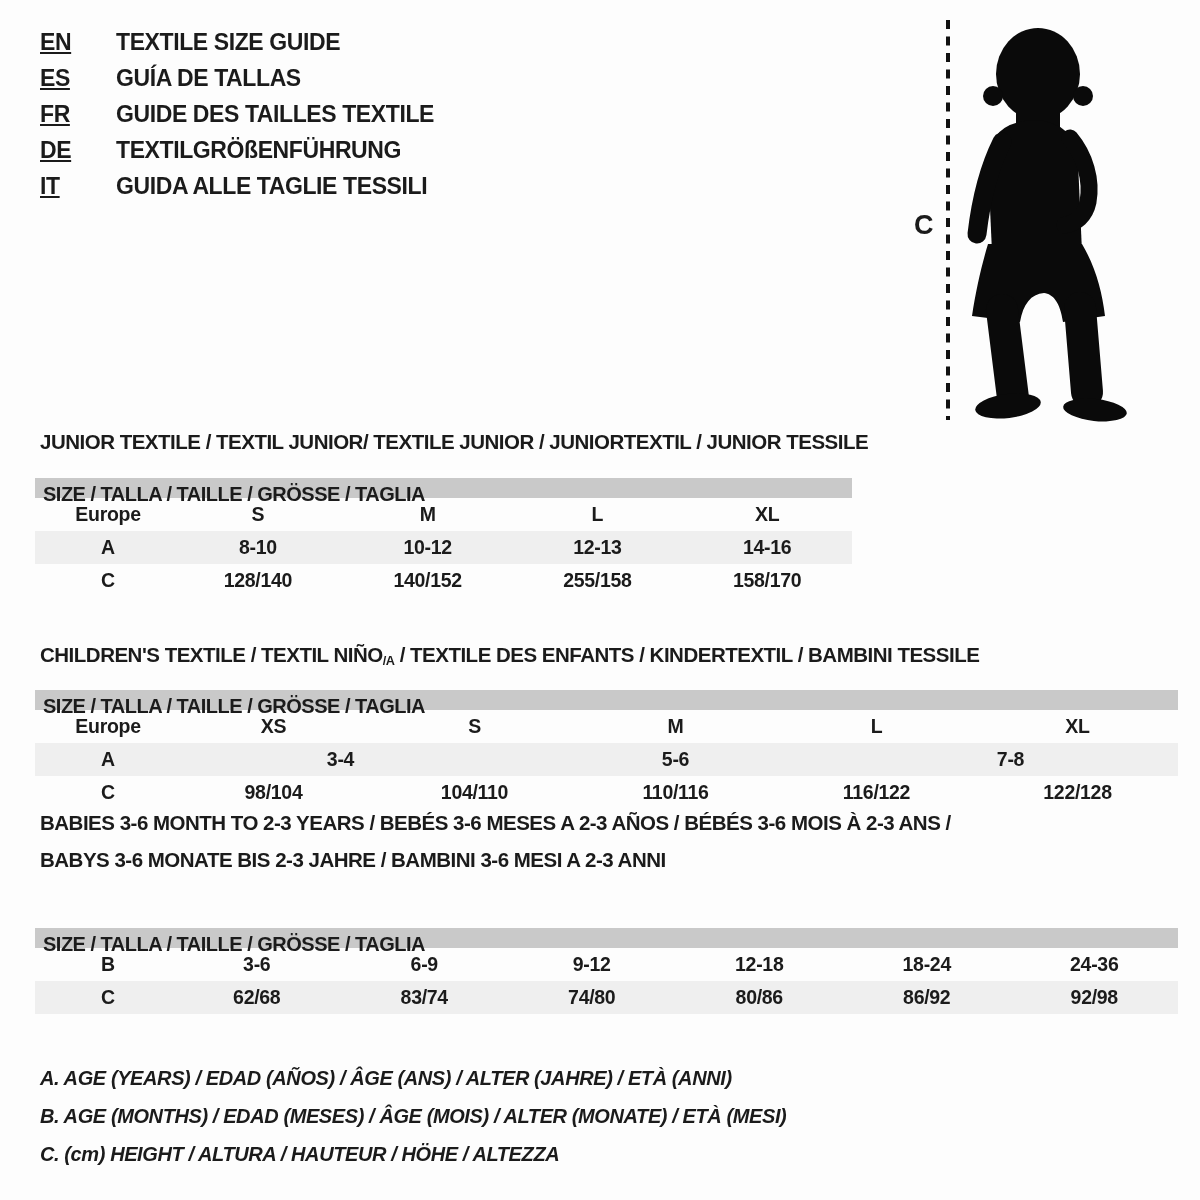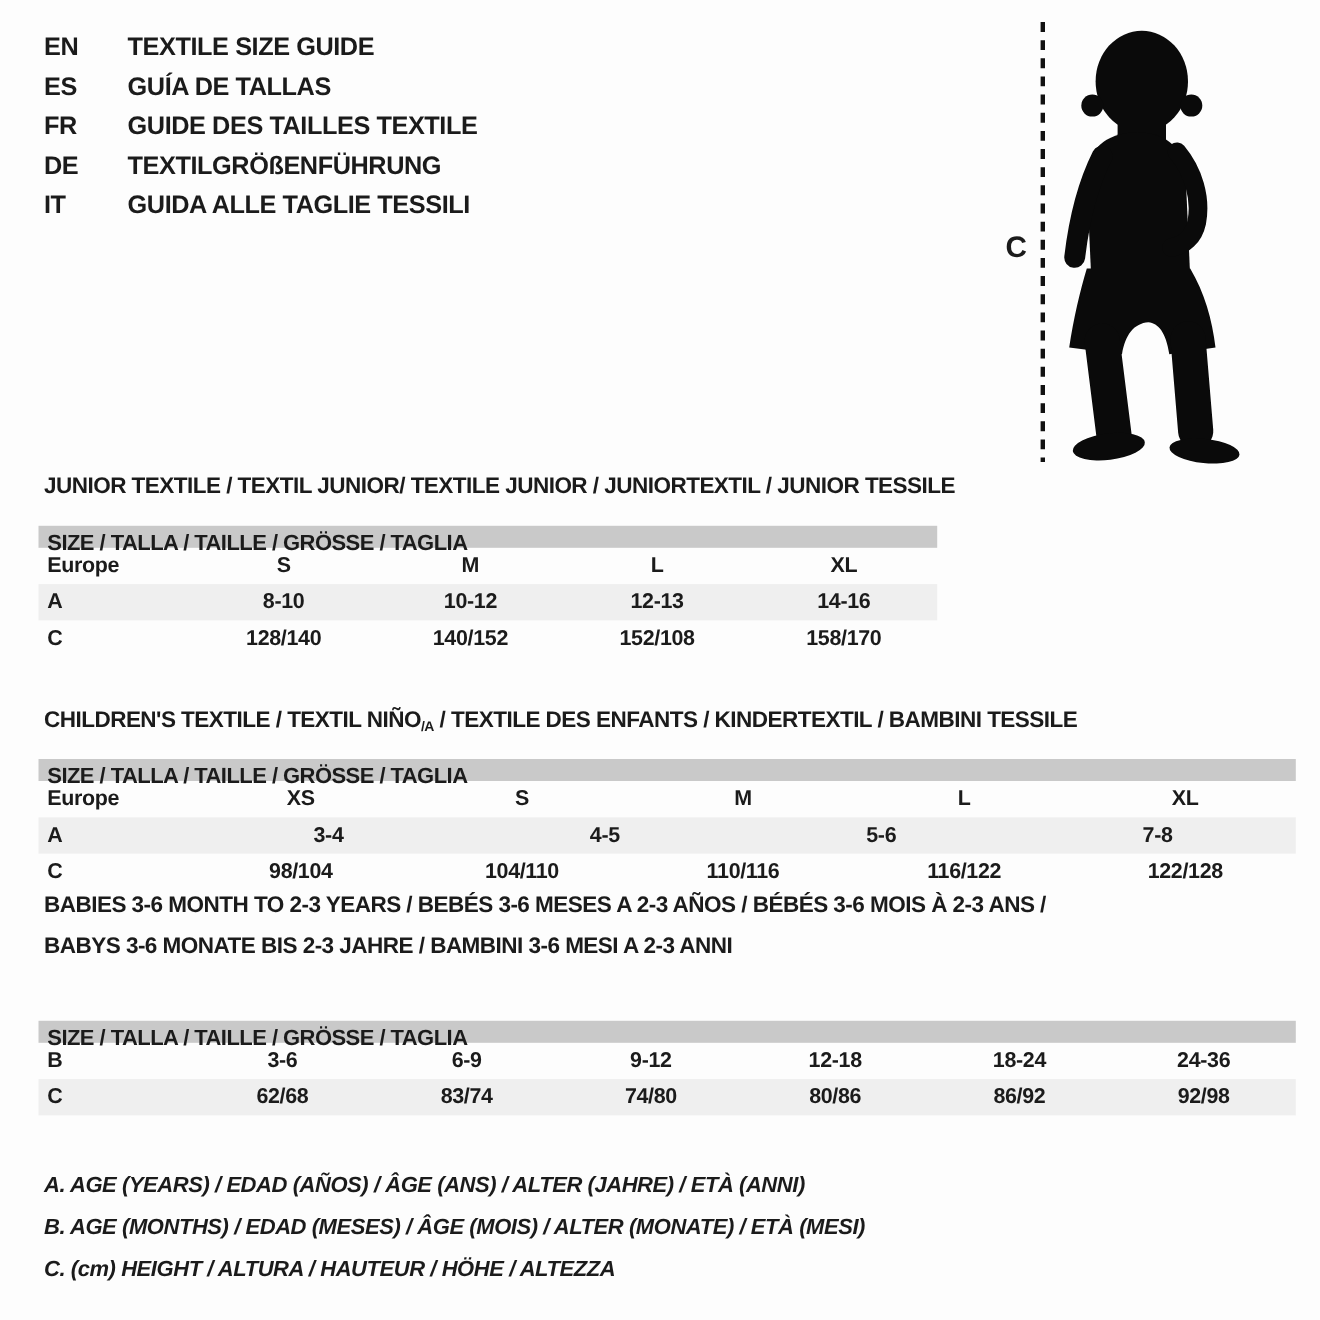--- a/index.html
+++ b/index.html
@@ -9,21 +9,21 @@
     color: #1b1b1b;
     font-family: "Liberation Sans", "DejaVu Sans", sans-serif;
     font-weight: bold;
     position: relative;
     overflow: hidden;
   }
 
   
   .lang-block { position: absolute; top: 24px; left: 40px; }
   .lang-row { display: flex; line-height: 36px; font-size: 23px; letter-spacing: -0.4px; }
-  .lang-code { width: 76px; flex: 0 0 76px; }
+  .lang-code { width: 76px; flex: 0 0 76px; text-decoration: underline; }
   .lang-title { white-space: nowrap; }
 
   
   .figure-area { position: absolute; top: 14px; left: 912px; width: 240px; height: 414px; }
   .figure-label { position: absolute; left: 2px; top: 196px; font-size: 27px; }
   .dotted-line { position: absolute; left: 32px; top: 6px; }
   .baby { position: absolute; left: 52px; top: 0; }
 
   
   .section-title { position: absolute; left: 40px; font-size: 20.5px; letter-spacing: -0.5px; white-space: nowrap; }
@@ -37,21 +37,21 @@
   #junior-table { top: 478px; width: 817px; }
   #children-table { top: 690px; width: 1143px; }
   #babies-table { top: 928px; width: 1143px; }
   .tbl-header {
     height: 20px; line-height: 32px;
     padding-left: 8px;
     font-size: 20px; letter-spacing: -0.5px;
   }
   .tbl-row { display: flex; height: 33px; line-height: 33px; font-size: 19.5px; letter-spacing: -0.3px; }
   .tbl-row .cell { flex: 1; text-align: center; }
-  .tbl-row .cell.label { flex: 0 0 130px; text-align: left; padding-left: 8px; }
+  .tbl-row .cell.label { flex: 0 0 130px; text-align: center; padding-left: 8px; }
 
   
   .legend { position: absolute; left: 40px; top: 1059px; font-size: 20px; line-height: 38px; letter-spacing: -0.4px; }
   .legend-line { white-space: nowrap; font-style: italic; }
 </style>
 </head>
 <body>
 
 <div class="lang-block">
   <div class="lang-row">
@@ -119,40 +119,39 @@
       <div class="cell label">A</div>
       <div class="cell">8-10</div>
       <div class="cell">10-12</div>
       <div class="cell">12-13</div>
       <div class="cell">14-16</div>
     </div>
     <div class="tbl-row">
       <div class="cell label">C</div>
       <div class="cell">128/140</div>
       <div class="cell">140/152</div>
-      <div class="cell">152/108</div>
+      <div class="cell">255/158</div>
       <div class="cell">158/170</div>
     </div>
   </div>
 
 <div class="section-title" id="children-title"><span>CHILDREN'S TEXTILE / TEXTIL NIÑO</span><span class="title-sub">/A</span><span> / TEXTILE DES ENFANTS / KINDERTEXTIL / BAMBINI TESSILE</span></div>
 <div class="size-table" id="children-table">
     <div class="tbl-header" style="background: rgb(201, 201, 201);">SIZE / TALLA / TAILLE / GRÖSSE / TAGLIA</div>
     <div class="tbl-row">
       <div class="cell label">Europe</div>
       <div class="cell">XS</div>
       <div class="cell">S</div>
       <div class="cell">M</div>
       <div class="cell">L</div>
       <div class="cell">XL</div>
     </div>
     <div class="tbl-row" style="background: rgb(239, 239, 239);">
       <div class="cell label">A</div>
       <div class="cell">3-4</div>
-      <div class="cell">4-5</div>
       <div class="cell">5-6</div>
       <div class="cell">7-8</div>
     </div>
     <div class="tbl-row">
       <div class="cell label">C</div>
       <div class="cell">98/104</div>
       <div class="cell">104/110</div>
       <div class="cell">110/116</div>
       <div class="cell">116/122</div>
       <div class="cell">122/128</div>

